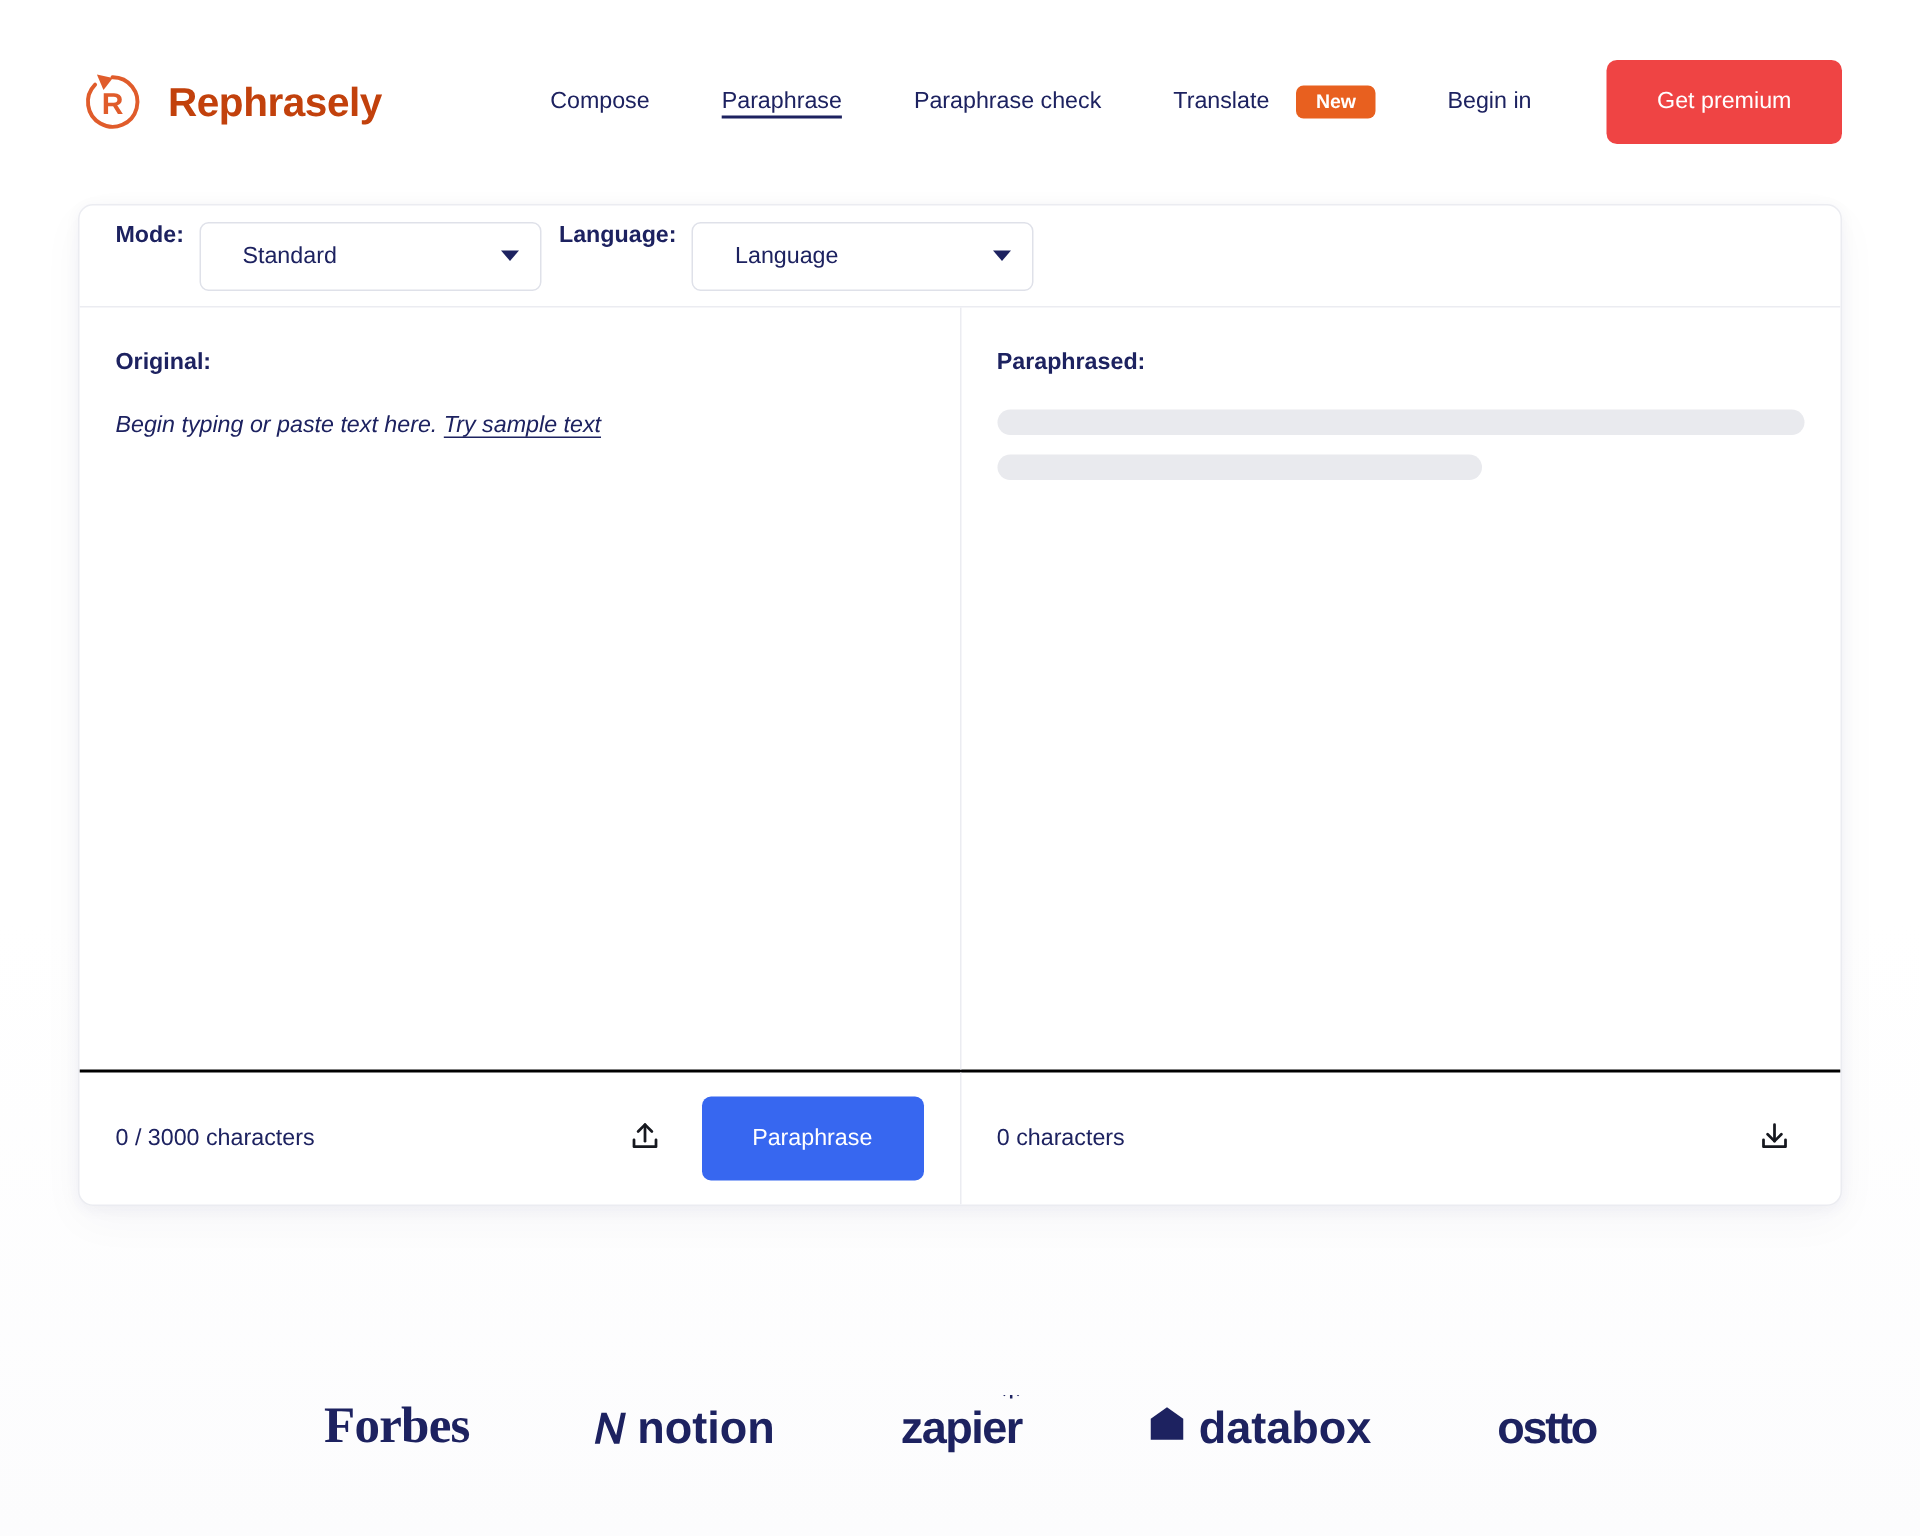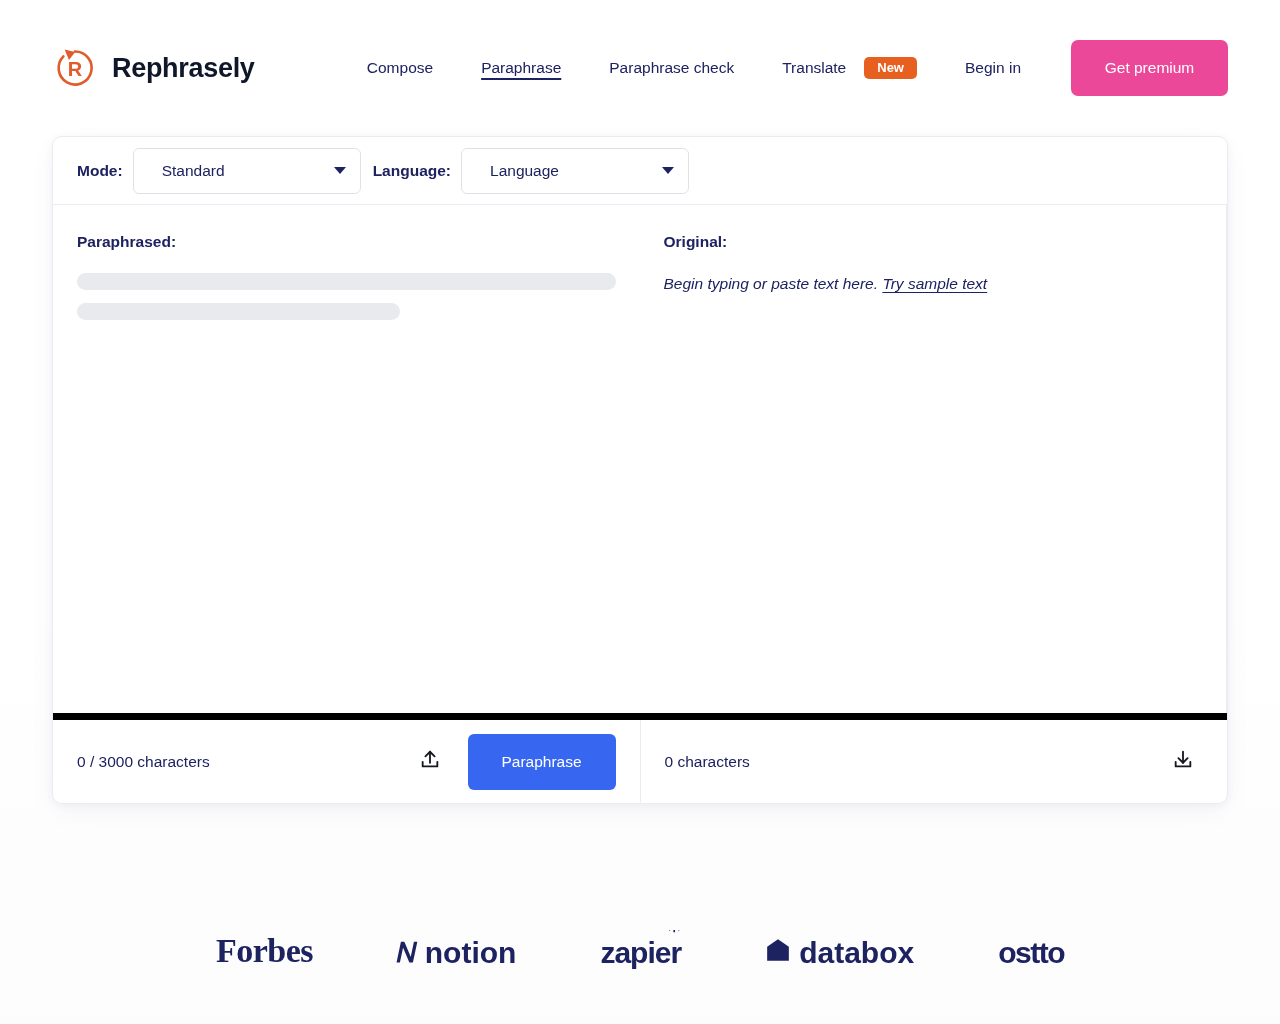--- a/index.html
+++ b/index.html
@@ -40,21 +40,21 @@
   .logo-mark {
     width: 46px;
     height: 46px;
     position: relative;
     flex: none;
   }
   .logo-mark svg { display: block; }
   .brand-name {
     font-size: 27px;
     font-weight: bold;
-    color: #0f172a;
+    color: #c2410c;
     letter-spacing: -0.3px;
     white-space: nowrap;
   }
 
   .nav {
     margin-left: auto;
     display: flex;
     align-items: center;
     gap: 0px;
   }
@@ -81,21 +81,21 @@
     color: #ffffff;
     font-size: 13px;
     padding: 4px 13px 5px;
     border-radius: 5px;
     line-height: 1;
     white-space: nowrap;
     font-weight: bold;
   }
   .btn-premium {
     margin-left: 26px;
-    background: #ec4899;
+    background: #ef4444;
     color: #ffffff;
     font-size: 15.5px;
     border: none;
     border-radius: 7px;
     padding: 0 26px;
     height: 56px;
     min-width: 157px;
     cursor: pointer;
     font-family: inherit;
     white-space: nowrap;
@@ -119,21 +119,20 @@
   .toolbar {
     height: 68px;
     display: flex;
     align-items: center;
     padding: 0 24px;
     border-bottom: 1px solid #ebecf1;
     gap: 0;
   }
   .field-group {
     display: flex;
-    align-items: center;
     gap: 10px;
   }
   .field-group + .field-group { margin-left: 12px; }
   .field-label {
     font-size: 15.5px;
     font-weight: bold;
     color: #1d2260;
     white-space: nowrap;
   }
   .select {
@@ -197,21 +196,21 @@
     border-radius: 9px;
   }
   .skeleton + .skeleton { margin-top: 13px; }
   .skeleton.w-full { width: 100%; }
   .skeleton.w-60 { width: 60%; }
 
   
   .footer-row {
     height: 90px;
     display: flex;
-    border-top: 7px solid #000000;
+    border-top: 2px solid #000000;
   }
   .footer-pane {
     flex: 1;
     display: flex;
     align-items: center;
     padding: 0 24px;
     min-width: 0;
   }
   .footer-pane.left { border-right: 1px solid #ebecf1; }
   .char-count {
@@ -336,32 +335,32 @@
         <div class="field-group">
           <span class="field-label">Language:</span>
           <div class="select">
             <span>Language</span>
             <span class="caret"></span>
           </div>
         </div>
       </div>
 
       <div class="panes">
-        <div class="pane right">
-          <div class="pane-title">Paraphrased:</div>
-          <div class="skeleton w-full"></div>
-          <div class="skeleton w-60"></div>
-        </div>
-
         <div class="pane left">
           <div class="pane-title">Original:</div>
           <div class="placeholder">
             <span>Begin typing or paste text here.</span>
             <a>Try sample text</a>
           </div>
+        </div>
+
+        <div class="pane right">
+          <div class="pane-title">Paraphrased:</div>
+          <div class="skeleton w-full"></div>
+          <div class="skeleton w-60"></div>
         </div>
       </div>
 
       <div class="footer-row">
         <div class="footer-pane left">
           <span class="char-count">0 / 3000 characters</span>
           <button class="icon-btn">
             <span>
               <svg width="22" height="22" viewBox="0 0 24 24" fill="none" stroke="#16181f" stroke-width="2" stroke-linecap="round" stroke-linejoin="round" aria-hidden="true">
                 <path d="M12 3 L12 15"></path>

